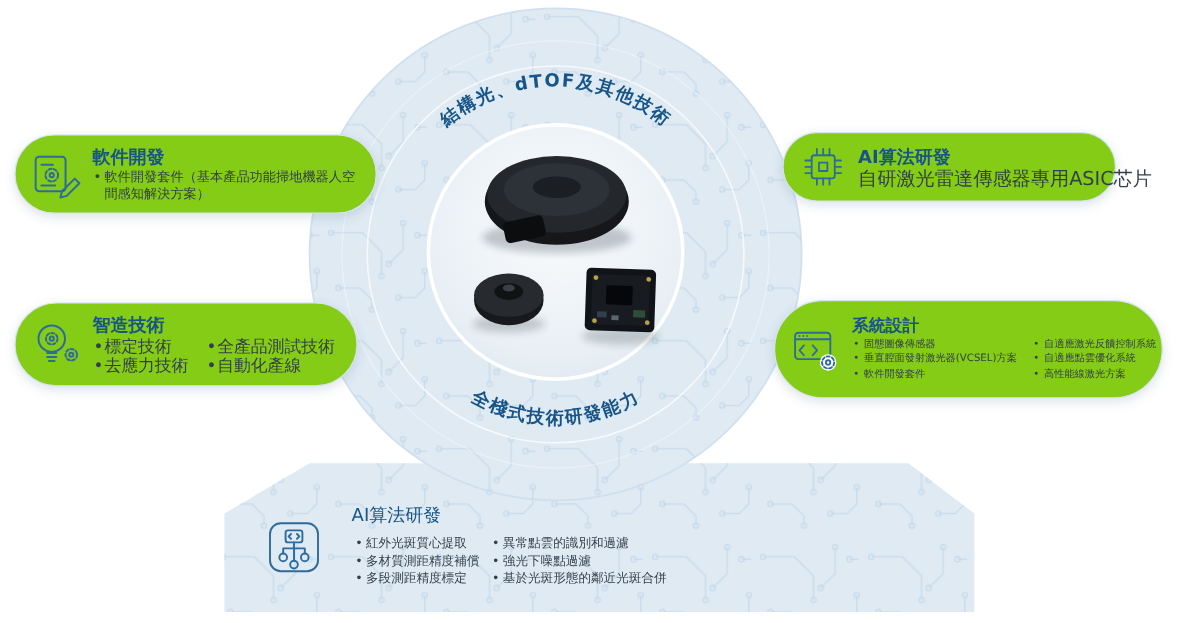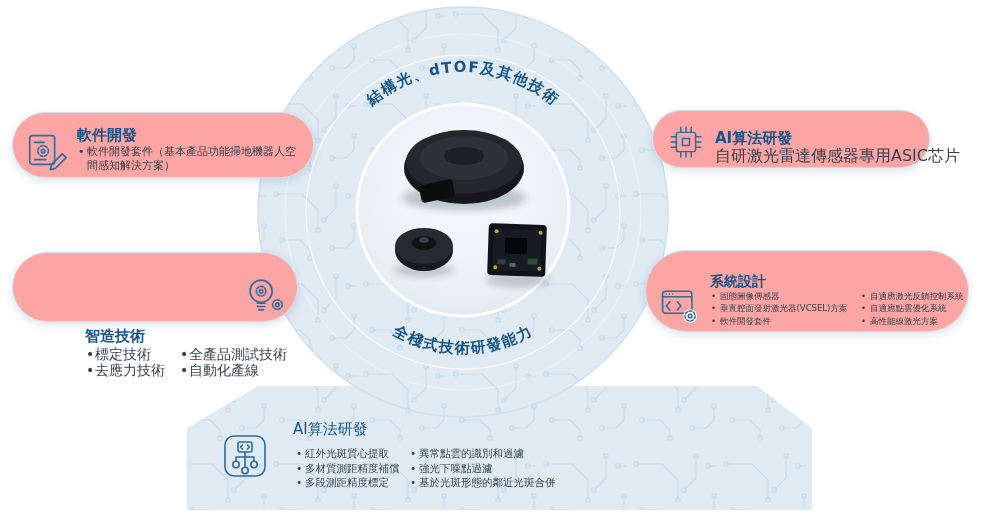--- a/index.html
+++ b/index.html
@@ -7,35 +7,35 @@
     --accent:#175588; --panel:#dfeaf3; --trace:#c6daea;
     --card_border:#d6e3ef; --body_text:#333f4a;
   }
   html,body { background:#ffffff; }
   body { font-family:"DejaVu Sans","Liberation Sans",sans-serif; }
   .stage { position:relative; width:1000px; height:519px; overflow:hidden; background:#fff; }
   .bg { position:absolute; left:0; top:0; }
 
   .arc-text { font-family:"DejaVu Sans","Liberation Sans",sans-serif; font-weight:bold; font-size:15px; letter-spacing:1.5px; fill:var(--accent); }
 
-  .card { position:absolute; background:#fca5a5; border:1px solid var(--card_border); border-radius:60px;
-          box-shadow:0 3px 10px rgba(44,86,124,.16); display:flex; align-items:flex-end; }
+  .card { position:absolute; background:#84cc16; border:1px solid var(--card_border); border-radius:60px;
+          box-shadow:0 3px 10px rgba(44,86,124,.16); display:flex; align-items:center; }
   .icon { flex:none; color:#2e6b9d; display:block; }
   .icon svg { display:block; }
   .card-body { display:flex; flex-direction:column; }
   .card-title { font-weight:bold; color:var(--accent); font-size:15px; line-height:19px; }
   ul.bullets { list-style:none; color:var(--body_text); }
   ul.bullets li { position:relative; padding-left:10px; }
   ul.bullets li::before { content:"•"; position:absolute; left:1px; }
   .two-col { display:flex; }
 
   .card-software { left:12px; top:112px; width:302px; height:66px; padding:4px 12px 4px 10px; gap:8px; }
   .card-software .bullets { font-size:11px; line-height:14px; width:226px; }
 
-  .card-manufacturing { left:12px; top:252px; width:286px; height:70px; padding:20px 10px; gap:8px;flex-direction:column; }
+  .card-manufacturing { left:12px; top:252px; width:286px; height:70px; padding:20px 10px; gap:8px; }
   .card-manufacturing .bullets { font-size:14px; line-height:16px; white-space:nowrap; }
   .card-manufacturing .col1 { width:94px; }
 
   .card-chip { left:652px; top:110px; width:278px; height:58px; padding:4px 10px 4px 12px; gap:8px; }
   .chip-desc { font-size:16px; color:var(--body_text); line-height:15px; white-space:nowrap; }
 
   .card-system { left:645px; top:250px; width:324px; height:82px; padding:4px 8px 4px 12px; gap:8px; border-radius:46px; }
   .card-system .card-title { font-size:14px; line-height:17px; }
   .card-system .bullets { font-size:8.5px; line-height:12.5px; white-space:nowrap; }
   .card-system .col1 { width:150px; }

